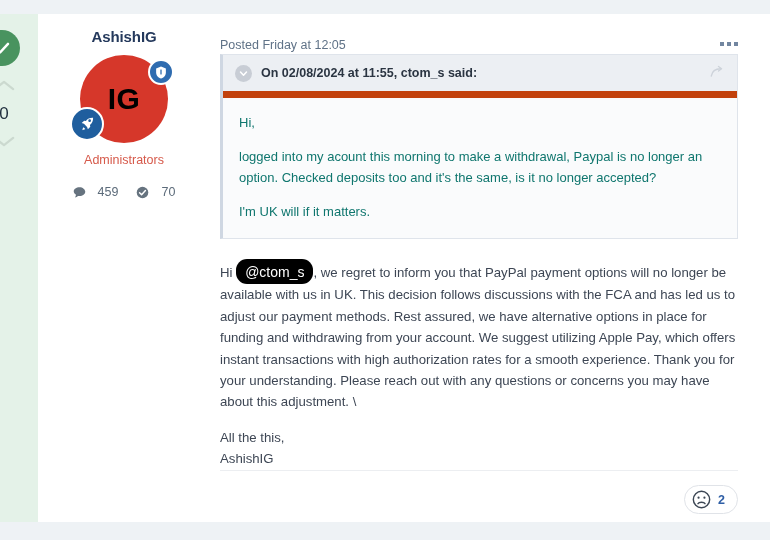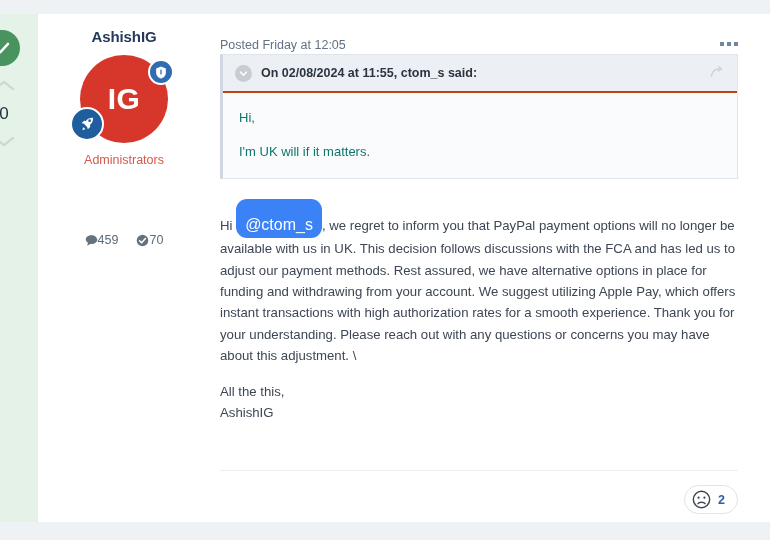--- a/index.html
+++ b/index.html
@@ -87,21 +87,21 @@
     position: relative;
     width: 88px;
     height: 88px;
     margin: 10px auto 0;
   }
   .avatar {
     width: 88px;
     height: 88px;
     border-radius: 50%;
     background: #d6372a;
-    color: #ffffff;
+    color: #000000;
     font-size: 30px;
     font-weight: bold;
     display: flex;
     align-items: center;
     justify-content: center;
     letter-spacing: 0.5px;
   }
   .badge-shield {
     position: absolute;
     right: -6px;
@@ -138,22 +138,21 @@
     margin-top: 18px;
     display: flex;
     justify-content: center;
     gap: 18px;
     color: #5c6b7a;
     font-size: 12.5px;
   }
   .stat {
     display: flex;
     align-items: center;
-    gap: 0;
-    margin-top: 48px;
+    gap: 12px;
   }
   .stat svg { display: block; }
 
   
   .content-col {
     flex: 1 1 auto;
     padding: 24px 32px 0 10px;
     position: relative;
     min-width: 0;
   }
@@ -182,21 +181,21 @@
 
   
   .quote {
     border: 1px solid #dfe4eb;
     border-left: 3px solid #cfd7e2;
     background: #fafbfc;
     margin-bottom: 20px;
   }
   .quote-head {
     background: #eceff3;
-    border-bottom: 2px solid #c2410c;
+    border-bottom: 7px solid #c2410c;
     padding: 9px 12px;
     display: flex;
     align-items: center;
     justify-content: space-between;
   }
   .quote-head-left {
     display: flex;
     align-items: center;
     gap: 9px;
   }
@@ -230,25 +229,25 @@
   
   .post-body p {
     font-size: 13.2px;
     line-height: 1.62;
     color: #3d4654;
     margin-bottom: 14px;
   }
   .post-body p:last-child { margin-bottom: 0; }
   .mention {
     display: inline-block;
-    background: #3b82f6;
+    background: #000000;
     color: #ffffff;
     border-radius: 11px;
-    padding: 14px 9px 2px;
-    font-size: 16px;
+    padding: 3px 9px 2px;
+    font-size: 14px;
     line-height: 1.45;
     vertical-align: baseline;
   }
   .signature { line-height: 1.58; }
 
   
   .post-footer {
     position: absolute;
     left: 10px;
     right: 32px;
@@ -364,20 +363,21 @@
         </div>
         <span class="quote-jump">
           <svg width="15" height="13" viewBox="0 0 18 15" fill="none" stroke="#b4bcc6" stroke-width="1.6" stroke-linecap="round" stroke-linejoin="round">
               <path d="M1.5 13 C2.4 7.4 6.3 4.3 12.8 4.2"></path>
               <polyline points="10.2,1.4 13.9,4.2 10.2,7"></polyline>
             </svg>
         </span>
       </div>
       <div class="quote-body">
         <p>Hi,</p>
+        <p>logged into my acount this morning to make a withdrawal, Paypal is no longer an option. Checked deposits too and it's the same, is it no longer accepted?</p>
         <p>I'm UK will if it matters.</p>
       </div>
     </div>
 
     <div class="post-body">
       <p><span>Hi </span><span class="mention">@ctom_s</span><span>, we regret to inform you that PayPal payment options will no longer be available with us in UK. This decision follows discussions with the FCA and has led us to adjust our payment methods. Rest assured, we have alternative options in place for funding and withdrawing from your account. We suggest utilizing Apple Pay, which offers instant transactions with high authorization rates for a smooth experience. Thank you for your understanding. Please reach out with any questions or concerns you may have about this adjustment. \</span></p>
       <p class="signature"><span>All the this,</span><br><span>AshishIG</span></p>
     </div>
 
     <div class="post-footer">

